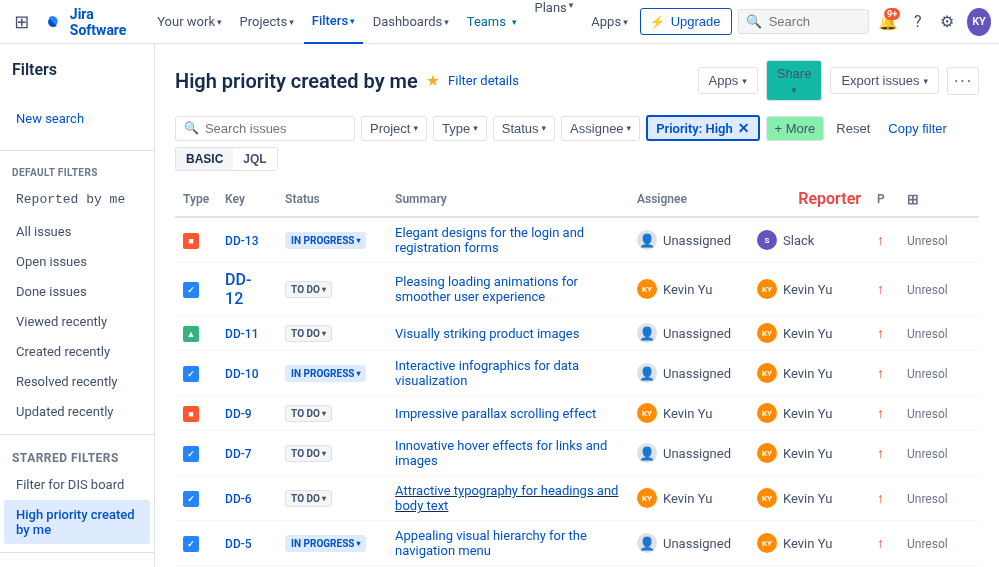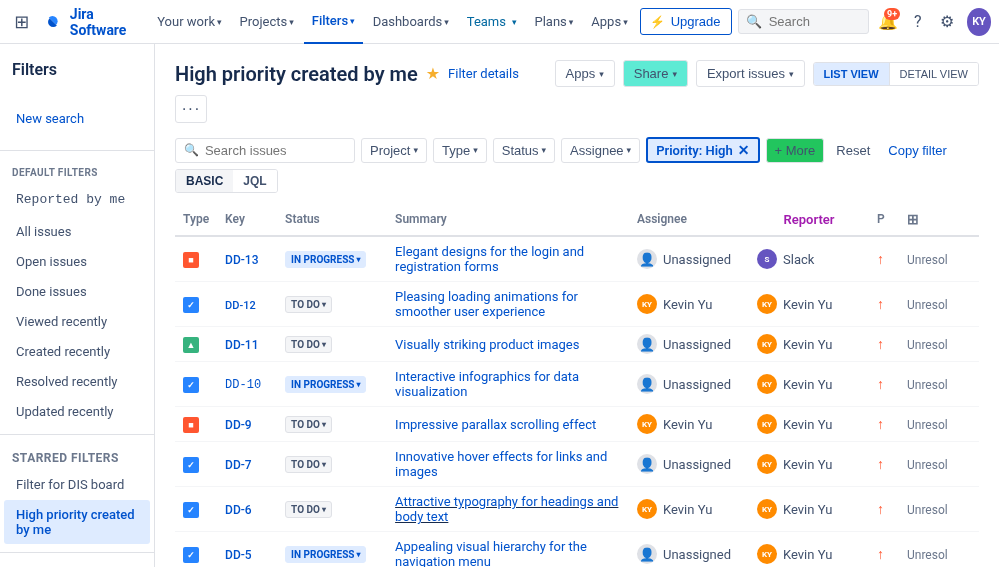--- a/index.html
+++ b/index.html
@@ -33,21 +33,21 @@
     <span style="font-size:9px;">▾</span>
   </div>
   <div style="display:flex;align-items:center;gap:2px;padding:0 8px;height:44px;cursor:pointer;color:#42526E;font-size:13px;white-space:nowrap;">
     <span>Dashboards</span>
     <span style="font-size:9px;">▾</span>
   </div>
   <div style="display:flex;align-items:center;gap:6px;padding:0 8px;height:59px;cursor:pointer;color:#0369a1;font-size:13px;white-space:nowrap;">
     <span>Teams</span>
     <span style="font-size:9px;">▾</span>
   </div>
-  <div style="display:flex;align-items:center;gap:2px;padding:0 8px;height:44px;cursor:pointer;color:#42526E;font-size:13px;white-space:nowrap;">
+  <div style="display:flex;align-items:flex-start;gap:2px;padding:0 8px;height:44px;cursor:pointer;color:#42526E;font-size:13px;white-space:nowrap;">
     <span>Plans</span>
     <span style="font-size:9px;">▾</span>
   </div>
   <div style="display:flex;align-items:center;gap:2px;padding:0 8px;height:44px;cursor:pointer;color:#42526E;font-size:13px;white-space:nowrap;">
     <span>Apps</span>
     <span style="font-size:9px;">▾</span>
   </div>
 
   <div style="flex:1;"></div>
 
@@ -100,32 +100,28 @@
 
       <div style="display:flex;align-items:center;gap:8px;margin-bottom:14px;flex-wrap:wrap;">
         <h1 style="font-size:20px;font-weight:600;color:#172B4D;">High priority created by me</h1>
         <span style="color:#F6AE2D;font-size:16px;cursor:pointer;">★</span>
         <a style="color:#0052CC;font-size:13px;cursor:pointer;text-decoration:none;">Filter details</a>
         <div style="flex:1;"></div>
         <button style="display:flex;align-items:center;gap:4px;border:1px solid #DFE1E6;border-radius:3px;padding:5px 10px;background:#fff;color:#42526E;font-size:13px;cursor:pointer;">
           <span>Apps</span>
           <span style="font-size:9px;">▾</span>
         </button>
-        <button style="display:flex;align-items:center;gap:4px;border:1px solid #DFE1E6;border-radius:3px;padding:5px 10px;background:#5eead4;color:#42526E;font-size:13px;cursor:pointer;">
+        <button style="display:flex;align-items:center;gap:4px;border:1px solid #DFE1E6;border-radius:3px;padding:5px 10px;background:#14b8a6;color:#42526E;font-size:13px;cursor:pointer;flex-direction:column;">
           <span>Share</span>
           <span style="font-size:9px;">▾</span>
         </button>
         <button style="display:flex;align-items:center;gap:4px;border:1px solid #DFE1E6;border-radius:3px;padding:5px 10px;background:#fff;color:#42526E;font-size:13px;cursor:pointer;">
           <span>Export issues</span>
           <span style="font-size:9px;">▾</span>
         </button>
-        <div style="display:flex;border:1px solid #DFE1E6;border-radius:3px;overflow:hidden;">
-          <button style="padding:5px 10px;background:#DEEBFF;color:#0052CC;font-size:11px;font-weight:700;cursor:pointer;border:none;border-right:1px solid #DFE1E6;white-space:nowrap;">LIST VIEW</button>
-          <button style="padding:5px 10px;background:#fff;color:#42526E;font-size:11px;font-weight:500;cursor:pointer;border:none;white-space:nowrap;">DETAIL VIEW</button>
-        </div>
         <button style="display:flex;align-items:center;justify-content:center;width:32px;height:28px;border:1px solid #DFE1E6;border-radius:3px;cursor:pointer;background:#fff;font-size:16px;color:#42526E;letter-spacing:1px;">···</button>
       </div>
 
       <div style="display:flex;align-items:center;gap:6px;margin-bottom:10px;flex-wrap:wrap;">
         <div style="display:flex;align-items:center;border:1px solid #DFE1E6;border-radius:3px;padding:4px 8px;background:#fff;gap:6px;width:180px;">
           <span style="color:#6B778C;font-size:12px;">🔍</span>
           <input style="border: none; outline: none; font-size: 13px; color: rgb(66, 82, 110); width: 100%; background: transparent;" placeholder="Search issues">
         </div>
         <button style="display:flex;align-items:center;gap:3px;border:1px solid #DFE1E6;border-radius:3px;padding:4px 8px;background:#fff;color:#42526E;font-size:13px;cursor:pointer;">
           <span>Project</span>
@@ -140,21 +136,21 @@
           <span style="font-size:9px;">▾</span>
         </button>
         <button style="display:flex;align-items:center;gap:3px;border:1px solid #DFE1E6;border-radius:3px;padding:4px 8px;background:#fff;color:#42526E;font-size:13px;cursor:pointer;">
           <span>Assignee</span>
           <span style="font-size:9px;">▾</span>
         </button>
         <div style="display:flex;align-items:center;gap:3px;border:2px solid #0052CC;border-radius:3px;padding:3px 8px;background:#DEEBFF;color:#0052CC;font-size:13px;font-weight:600;white-space:nowrap;">
           <span>Priority: High</span>
           <span style="cursor:pointer;font-size:14px;margin-left:2px;">✕</span>
         </div>
-        <button style="display:flex;align-items:center;gap:3px;border:1px solid #DFE1E6;border-radius:3px;padding:4px 8px;background:#22c55e;color:#42526E;font-size:13px;cursor:pointer;">+ More</button>
+        <button style="display:flex;align-items:center;gap:3px;border:1px solid #DFE1E6;border-radius:3px;padding:4px 8px;background:#86efac;color:#42526E;font-size:13px;cursor:pointer;">+ More</button>
         <button style="border:none;background:transparent;color:#42526E;font-size:13px;cursor:pointer;padding:4px 6px;">Reset</button>
         <button style="color:#0052CC;border:none;background:transparent;font-size:13px;cursor:pointer;padding:4px 6px;">Copy filter</button>
         <div style="flex:1;"></div>
         <div style="display:flex;border:1px solid #DFE1E6;border-radius:3px;overflow:hidden;">
           <button style="padding:4px 10px;font-size:12px;font-weight:600;cursor:pointer;border:none;background:#F4F5F7;color:#172B4D;">BASIC</button>
           <button style="padding:4px 10px;font-size:12px;font-weight:600;cursor:pointer;border:none;background:#fff;color:#42526E;">JQL</button>
         </div>
       </div>
 
       <table style="width:100%;border-collapse:collapse;font-size:13px;">
@@ -168,21 +164,21 @@
             </th>
             <th style="text-align:left;padding:8px 8px;color:#6B778C;font-size:12px;font-weight:600;border-bottom:2px solid #DFE1E6;width:110px;">
               <span>Status</span>
             </th>
             <th style="text-align:left;padding:8px 8px;color:#6B778C;font-size:12px;font-weight:600;border-bottom:2px solid #DFE1E6;">
               <span>Summary</span>
             </th>
             <th style="text-align:left;padding:8px 8px;color:#6B778C;font-size:12px;font-weight:600;border-bottom:2px solid #DFE1E6;width:120px;">
               <span>Assignee</span>
             </th>
-            <th style="text-align:center;padding:8px 8px;color:#a21caf;font-size:13px;font-weight:600;border-bottom:2px solid #DFE1E6;width:120px;">
+            <th style="text-align:right;padding:8px 8px;color:#ef4444;font-size:16px;font-weight:600;border-bottom:2px solid #DFE1E6;width:120px;">
               <span>Reporter</span>
             </th>
             <th style="text-align:left;padding:8px 8px;color:#6B778C;font-size:12px;font-weight:600;border-bottom:2px solid #DFE1E6;width:30px;">
               <span>P</span>
             </th>
             <th style="text-align:left;padding:8px 8px;color:#6B778C;font-size:12px;font-weight:600;border-bottom:2px solid #DFE1E6;width:80px;">
               <span style="cursor:pointer;font-size:14px;">⊞</span>
             </th>
           </tr>
         </thead>
@@ -202,21 +198,21 @@
                 <div style="display: flex; align-items: center; gap: 6px;">
                   <span style="width: 20px; height: 20px; border-radius: 50%; background: rgb(101, 84, 192); display: inline-flex; align-items: center; justify-content: center; color: rgb(255, 255, 255); font-size: 8px; font-weight: 700; flex-shrink: 0;">S</span>
                   <span style="font-size: 13px; color: rgb(66, 82, 110);">Slack</span>
                 </div>
               </td>
               <td style="padding: 7px 8px; vertical-align: middle;"><span style="color: rgb(255, 86, 48); font-size: 14px; font-weight: 700;">↑</span></td>
               <td style="padding: 7px 8px; vertical-align: middle;"><span style="color: rgb(107, 119, 140); font-size: 12px;">Unresol</span></td>
             </tr>
             <tr style="border-bottom: 1px solid rgb(244, 245, 247); cursor: pointer;">
               <td style="padding: 7px 8px; vertical-align: middle;"><span style="display: inline-flex; align-items: center; justify-content: center; width: 16px; height: 16px; border-radius: 2px; font-size: 9px; font-weight: 700; color: rgb(255, 255, 255); background: rgb(38, 132, 255);">✓</span></td>
-              <td style="padding: 7px 8px; vertical-align: middle;"><span style="color: rgb(0, 82, 204); font-size: 11px; font-weight: 500; cursor: pointer;">DD-12</span></td>
+              <td style="padding: 7px 8px; vertical-align: middle;"><span style="color: rgb(0, 82, 204); font-size: 16px; font-weight: 500; cursor: pointer;">DD-12</span></td>
               <td style="padding: 7px 8px; vertical-align: middle;"><span style="display: inline-flex; align-items: center; gap: 2px; border-radius: 3px; padding: 2px 5px; font-size: 10px; font-weight: 700; cursor: pointer; white-space: nowrap; background: rgb(244, 245, 247); color: rgb(66, 82, 110); border: 1px solid rgb(223, 225, 230);">TO DO<span style="font-size: 8px;">▾</span></span></td>
               <td style="padding: 7px 8px; vertical-align: middle;"><a style="color: rgb(0, 82, 204); text-decoration: none; font-size: 13px;">Pleasing loading animations for smoother user experience</a></td>
               <td style="padding: 7px 8px; vertical-align: middle;">
                 <div style="display: flex; align-items: center; gap: 6px;">
                   <span style="width: 20px; height: 20px; border-radius: 50%; background: rgb(255, 139, 0); display: inline-flex; align-items: center; justify-content: center; color: rgb(255, 255, 255); font-size: 8px; font-weight: 700; flex-shrink: 0;">KY</span>
                   <span style="font-size: 13px; color: rgb(66, 82, 110);">Kevin Yu</span>
                 </div>
               </td>
               <td style="padding: 7px 8px; vertical-align: middle;">
                 <div style="display: flex; align-items: center; gap: 6px;">
@@ -242,21 +238,21 @@
                 <div style="display: flex; align-items: center; gap: 6px;">
                   <span style="width: 20px; height: 20px; border-radius: 50%; background: rgb(255, 139, 0); display: inline-flex; align-items: center; justify-content: center; color: rgb(255, 255, 255); font-size: 8px; font-weight: 700; flex-shrink: 0;">KY</span>
                   <span style="font-size: 13px; color: rgb(66, 82, 110);">Kevin Yu</span>
                 </div>
               </td>
               <td style="padding: 7px 8px; vertical-align: middle;"><span style="color: rgb(255, 86, 48); font-size: 14px; font-weight: 700;">↑</span></td>
               <td style="padding: 7px 8px; vertical-align: middle;"><span style="color: rgb(107, 119, 140); font-size: 12px;">Unresol</span></td>
             </tr>
             <tr style="border-bottom: 1px solid rgb(244, 245, 247); cursor: pointer;">
               <td style="padding: 7px 8px; vertical-align: middle;"><span style="display: inline-flex; align-items: center; justify-content: center; width: 16px; height: 16px; border-radius: 2px; font-size: 9px; font-weight: 700; color: rgb(255, 255, 255); background: rgb(38, 132, 255);">✓</span></td>
-              <td style="padding: 7px 8px; vertical-align: middle; font-family: Liberation Mono, monospace;"><span style="color: rgb(0, 82, 204); font-size: 12px; font-weight: 500; cursor: pointer;">DD-10</span></td>
+              <td style="padding: 7px 8px; vertical-align: middle;"><span style="color: rgb(0, 82, 204); font-size: 12px; font-weight: 500; cursor: pointer;">DD-10</span></td>
               <td style="padding: 7px 8px; vertical-align: middle;"><span style="display: inline-flex; align-items: center; gap: 2px; border-radius: 3px; padding: 2px 5px; font-size: 10px; font-weight: 700; cursor: pointer; white-space: nowrap; background: rgb(222, 235, 255); color: rgb(0, 82, 204); border: 1px solid rgb(222, 235, 255);">IN PROGRESS<span style="font-size: 8px;">▾</span></span></td>
               <td style="padding: 7px 8px; vertical-align: middle;"><a style="color: rgb(0, 82, 204); text-decoration: none; font-size: 13px;">Interactive infographics for data visualization</a></td>
               <td style="padding: 7px 8px; vertical-align: middle;">
                 <div style="display: flex; align-items: center; gap: 6px;">
                   <span style="width: 20px; height: 20px; border-radius: 50%; background: rgb(223, 225, 230); display: inline-flex; align-items: center; justify-content: center; color: rgb(107, 119, 140); font-size: 13px; flex-shrink: 0;">👤</span>
                   <span style="font-size: 13px; color: rgb(66, 82, 110);">Unassigned</span>
                 </div>
               </td>
               <td style="padding: 7px 8px; vertical-align: middle;">
                 <div style="display: flex; align-items: center; gap: 6px;">

